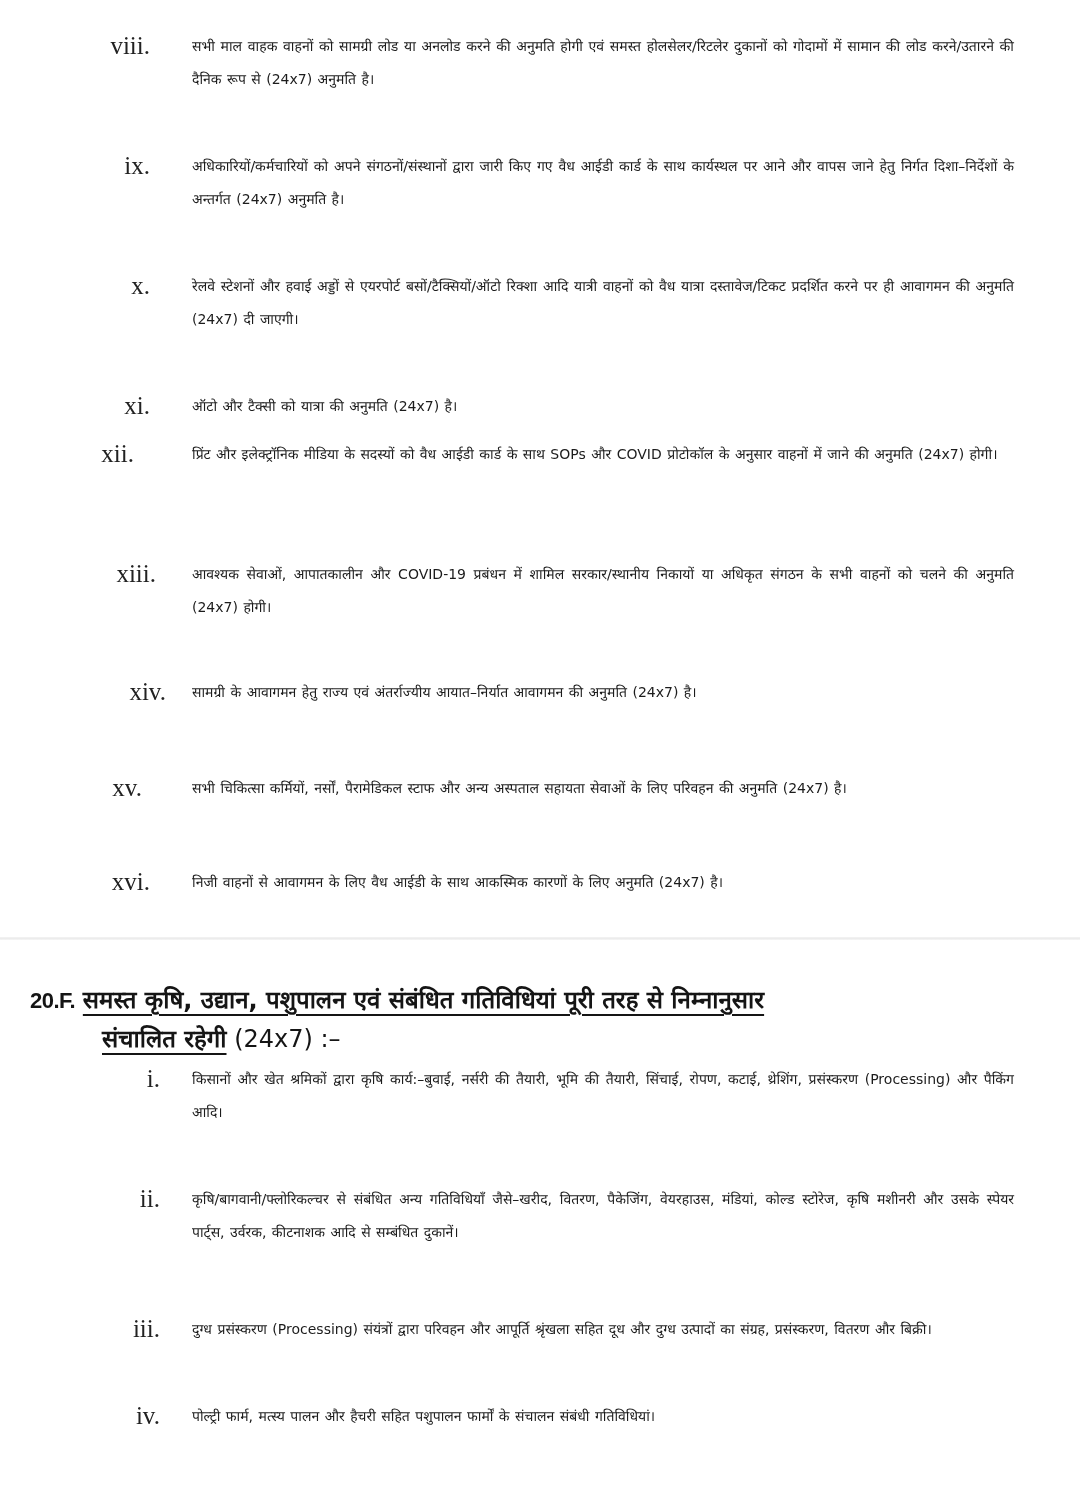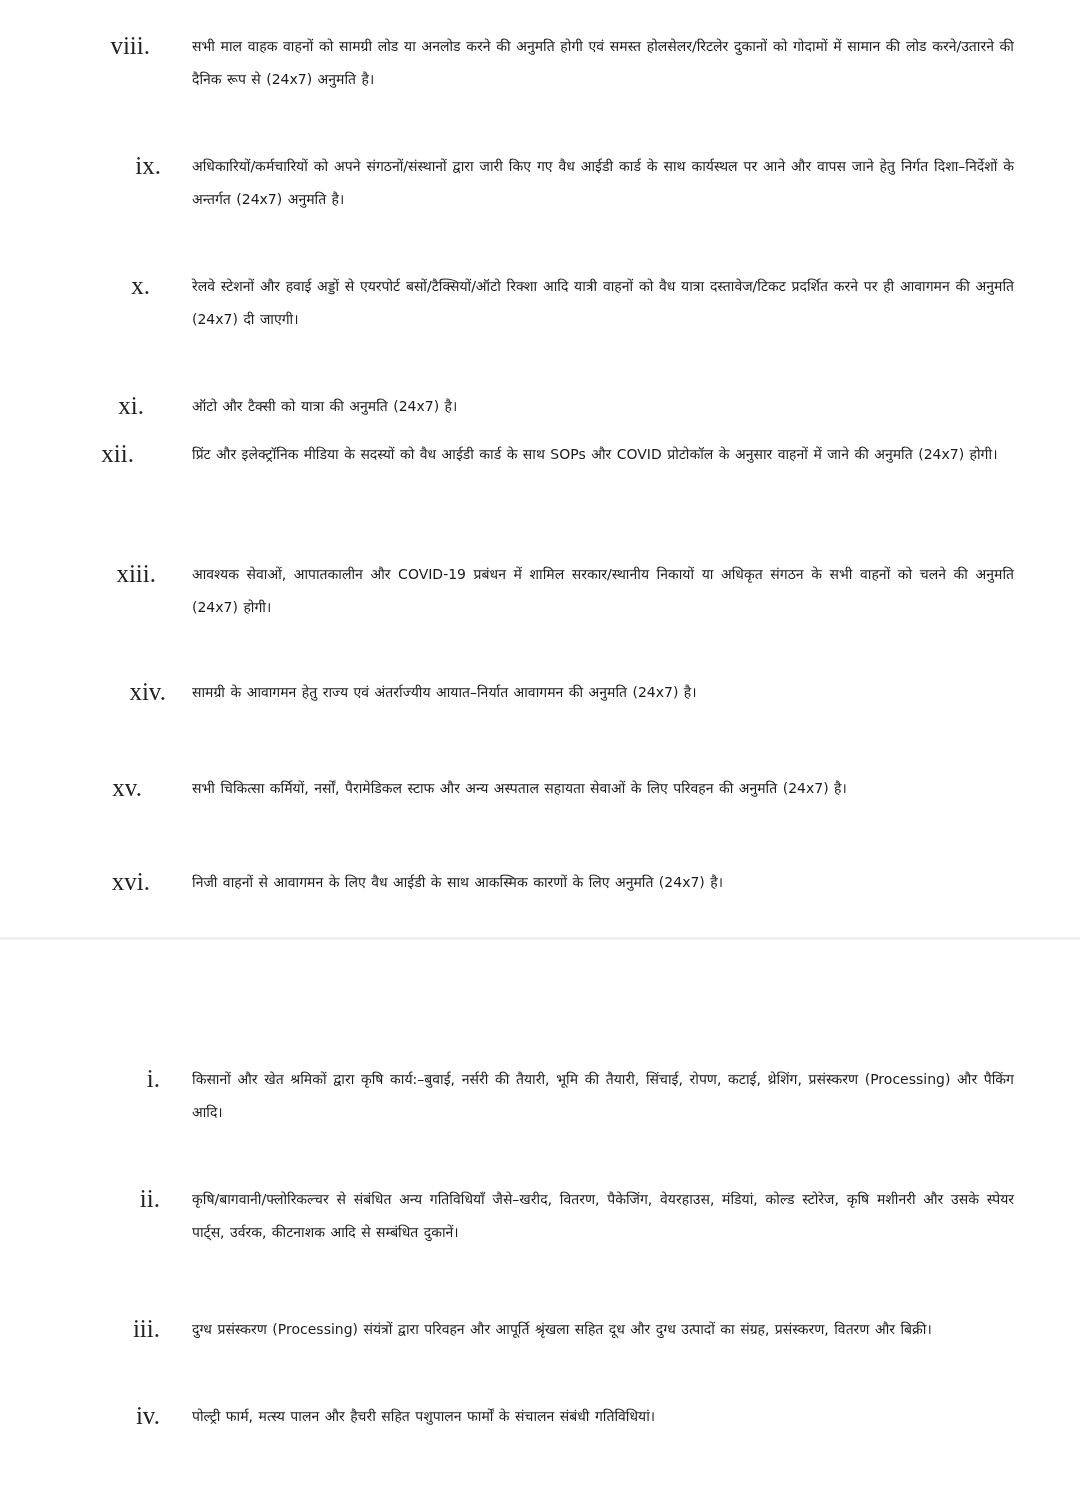--- a/index.html
+++ b/index.html
@@ -41,31 +41,31 @@
 <body>
 
 <div class="page">
 
   <div class="item" style="top:30px">
     <span class="num" style="left:90px;width:60px;top:2px">viii.</span>
     <div class="txt">सभी माल वाहक वाहनों को सामग्री लोड या अनलोड करने की अनुमति होगी एवं समस्त होलसेलर/रिटलेर दुकानों को गोदामों में सामान की लोड करने/उतारने की दैनिक रूप से (24x7) अनुमति है।</div>
   </div>
 
   <div class="item" style="top:150px">
-    <span class="num" style="left:101px;width:60px;top:2px">ix.</span>
+    <span class="num" style="left:90px;width:60px;top:2px">ix.</span>
     <div class="txt">अधिकारियों/कर्मचारियों को अपने संगठनों/संस्थानों द्वारा जारी किए गए वैध आईडी कार्ड के साथ कार्यस्थल पर आने और वापस जाने हेतु निर्गत दिशा–निर्देशों के अन्तर्गत (24x7) अनुमति है।</div>
   </div>
 
   <div class="item" style="top:270px">
     <span class="num" style="left:90px;width:60px;top:2px">x.</span>
     <div class="txt">रेलवे स्टेशनों और हवाई अड्डों से एयरपोर्ट बसों/टैक्सियों/ऑटो रिक्शा आदि यात्री वाहनों को वैध यात्रा दस्तावेज/टिकट प्रदर्शित करने पर ही आवागमन  की अनुमति (24x7) दी जाएगी।</div>
   </div>
 
   <div class="item" style="top:390px">
-    <span class="num" style="left:84px;width:60px;top:2px">xi.</span>
+    <span class="num" style="left:90px;width:60px;top:2px">xi.</span>
     <div class="txt">ऑटो और टैक्सी को यात्रा की अनुमति (24x7) है।</div>
   </div>
 
   <div class="item" style="top:438px">
     <span class="num" style="left:74px;width:60px;top:2px">xii.</span>
     <div class="txt">प्रिंट और इलेक्ट्रॉनिक मीडिया के सदस्यों को वैध आईडी कार्ड के साथ SOPs और COVID प्रोटोकॉल के अनुसार वाहनों में जाने की अनुमति (24x7) होगी।</div>
   </div>
 
   <div class="item" style="top:558px">
     <span class="num" style="left:96px;width:60px;top:2px">xiii.</span>
@@ -82,20 +82,27 @@
     <div class="txt">सभी चिकित्सा कर्मियों, नर्सों, पैरामेडिकल स्टाफ और अन्य अस्पताल सहायता सेवाओं के लिए परिवहन की अनुमति (24x7) है।</div>
   </div>
 
   <div class="item" style="top:866px">
     <span class="num" style="left:90px;width:60px;top:2px">xvi.</span>
     <div class="txt">निजी वाहनों से आवागमन के लिए वैध आईडी के साथ आकस्मिक कारणों के लिए अनुमति (24x7) है।</div>
   </div>
 
   <div class="divider"></div>
 
+  <div class="heading">
+    <span class="hnum">20.F.</span>
+    <span class="u">समस्त कृषि, उद्यान, पशुपालन एवं संबंधित गतिविधियां पूरी तरह से निम्नानुसार</span>
+    <span class="line2">
+      <span class="u">संचालित रहेगी</span><span class="tail"> (24x7) :–</span>
+    </span>
+  </div>
 
   <div class="item" style="top:1063px">
     <span class="num" style="left:100px;width:60px;top:2px">i.</span>
     <div class="txt">किसानों और खेत श्रमिकों द्वारा कृषि कार्य:–बुवाई, नर्सरी की तैयारी, भूमि की तैयारी, सिंचाई, रोपण, कटाई, थ्रेशिंग, प्रसंस्करण (Processing) और पैकिंग आदि।</div>
   </div>
 
   <div class="item" style="top:1183px">
     <span class="num" style="left:100px;width:60px;top:2px">ii.</span>
     <div class="txt">कृषि/बागवानी/फ्लोरिकल्चर से संबंधित अन्य गतिविधियाँ जैसे–खरीद, वितरण, पैकेजिंग, वेयरहाउस, मंडियां, कोल्ड स्टोरेज, कृषि मशीनरी और उसके स्पेयर पार्ट्स, उर्वरक, कीटनाशक आदि से सम्बंधित दुकानें।</div>
   </div>

